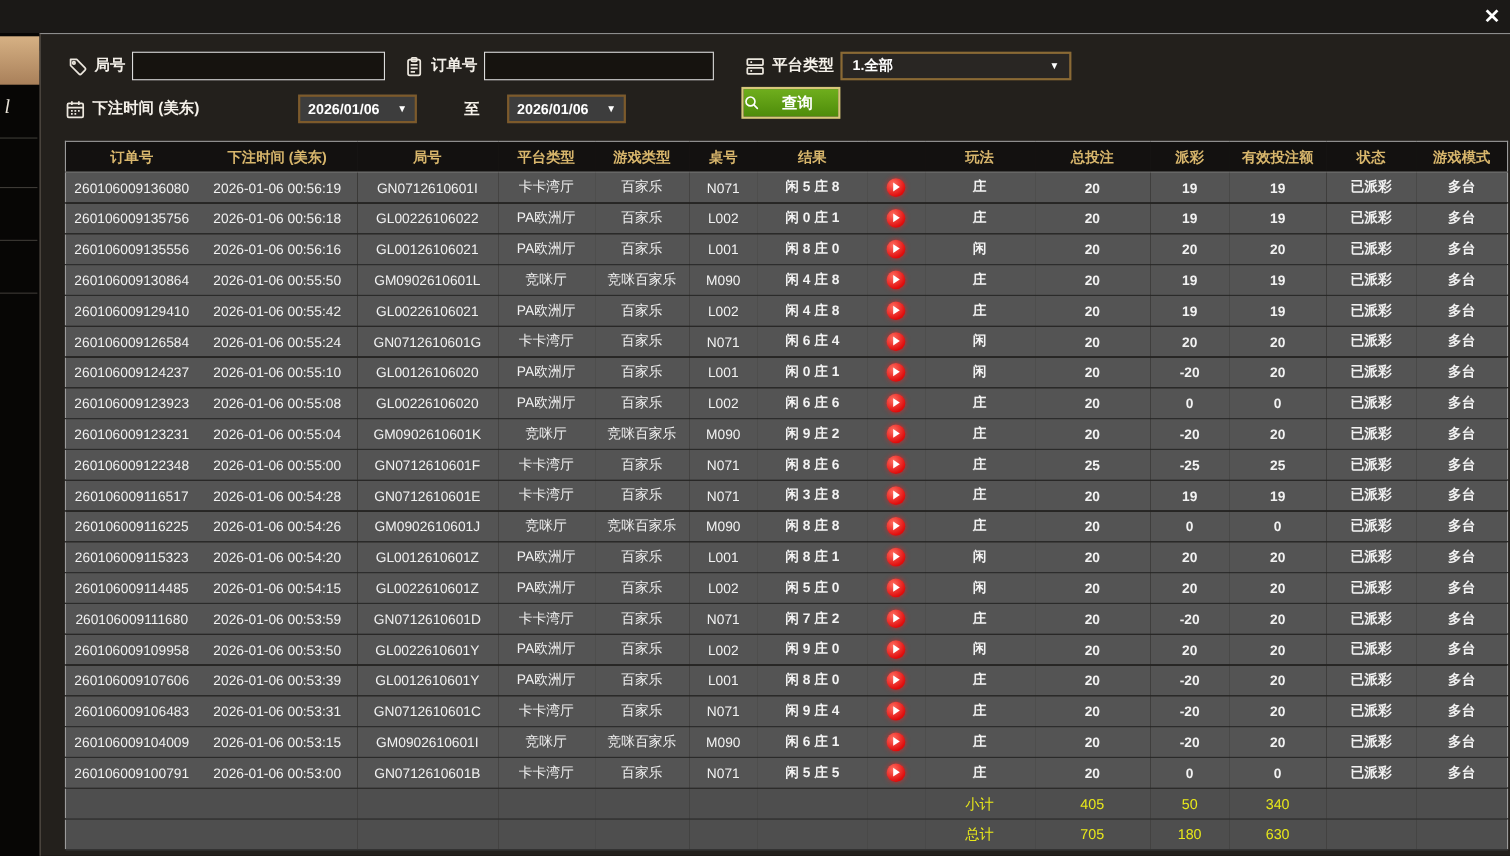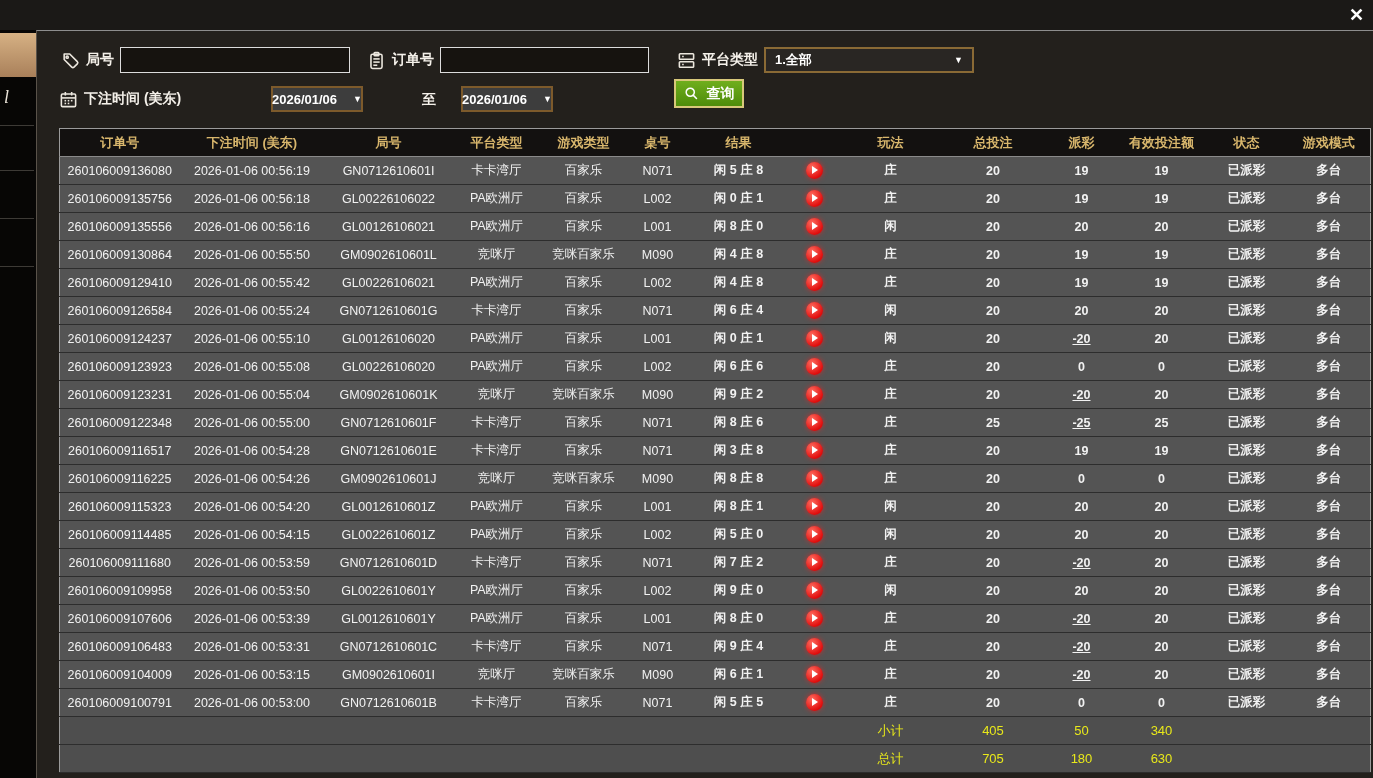--- a/index.html
+++ b/index.html
@@ -19,43 +19,43 @@
               font:italic 18px "Liberation Serif",serif; }
   .side-sep { position:absolute; left:0; width:34px; border-top:1px solid #3d3a36; }
   
   .dialog { position:absolute; left:36px; top:30px; width:1337px; height:748px;
             background:#23201c; border-top:1px solid #8d8d8d; border-left:1px solid #59524a; }
   .fgroup { position:absolute; display:flex; align-items:center; gap:6px; height:28px; }
   .flabel { color:#f5f1ea; font-weight:bold; font-size:14px; white-space:nowrap; }
   .ficon { display:flex; align-items:center; }
   .text-input { background:#16130f; border:1px solid #dcdcdc; height:26px; color:#fff;
             padding:0 6px; font-size:13px; outline:none; }
-  .datebox { display:flex; align-items:center; justify-content:center; gap:16px; width:92px;
+  .datebox { display:flex; align-items:center; justify-content:center; gap:16px; width:108px;
             height:26px; background:#3d3d3d; border:2px solid #7d5a2b; color:#fff;
             font-weight:bold; font-size:13px; cursor:pointer; }
   .selectbox { display:flex; align-items:center; justify-content:space-between; width:210px;
             height:26px; background:#292623; border:2px solid #8a6a35; color:#fff;
             font-weight:bold; font-size:13px; padding:0 9px; cursor:pointer; }
   .arr { font-size:9px; color:#fff; }
-  .querybtn { position:absolute; left:637px; top:48px; width:70px; height:29px;
+  .querybtn { position:absolute; left:637px; top:48px; width:90px; height:29px;
             background:linear-gradient(180deg,#6fae1d,#4e8c0a); border:2px solid #d8c87a;
             color:#fff; font-weight:bold; font-size:14px; display:flex; align-items:center;
-            justify-content:center; gap:8px; cursor:pointer; }
+            justify-content:flex-start; gap:20px; cursor:pointer; }
   
   .records { position:absolute; left:22px; top:97px; width:1311px; border-collapse:collapse;
             table-layout:fixed; border:1px solid #9b9b9b; }
   .records thead th { height:28px; background:#131110; color:#d8b66c; font-size:13px;
             font-weight:bold; border-bottom:1px solid #8a8a8a; white-space:nowrap; }
   .records tbody td { height:28px; background:#545454; color:#f2f2f2; text-align:center;
             font-size:12.5px; border-bottom:1px solid #2d2d2d; white-space:nowrap; overflow:hidden; }
   .records tfoot td { height:28px; background:#4e4e4e; border-bottom:1px solid #2d2d2d;
             color:#e8e81a; font-weight:normal; font-size:13px; text-align:center; }
   td.b { font-weight:bold; font-size:13px; }
   td.win  { color:#dd4040; }
-  td.loss { color:#5cdc12;text-decoration:underline; }
+  td.loss { color:#5cdc12; }
   td.zero { color:#f2f2f2; }
   td.stat { color:#2ee52e; }
   .play-btn { display:inline-block; width:17px; height:17px; border-radius:50%;
             background:radial-gradient(circle at 35% 30%, #ff6b5e, #e00b0b 72%);
             position:relative; vertical-align:middle; box-shadow:0 0 5px rgba(255,30,30,.7);
             cursor:pointer; }
   .play-btn .tri { position:absolute; left:6px; top:4px; width:0; height:0;
             border-left:6px solid #fff; border-top:4.5px solid transparent;
             border-bottom:4.5px solid transparent; }
   svg { display:block; }

